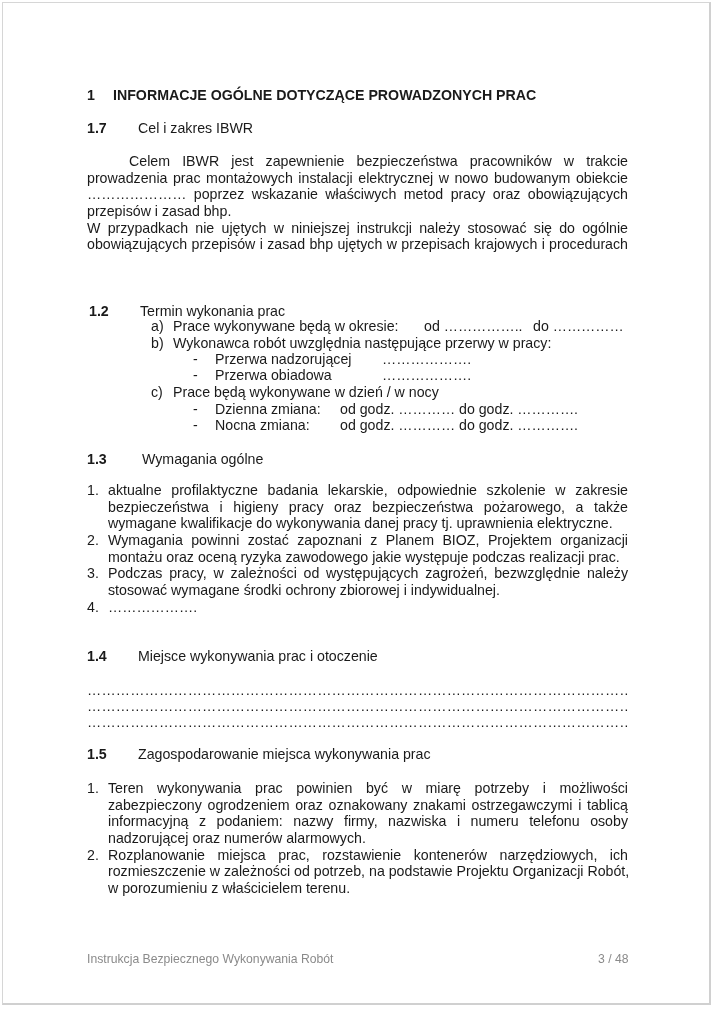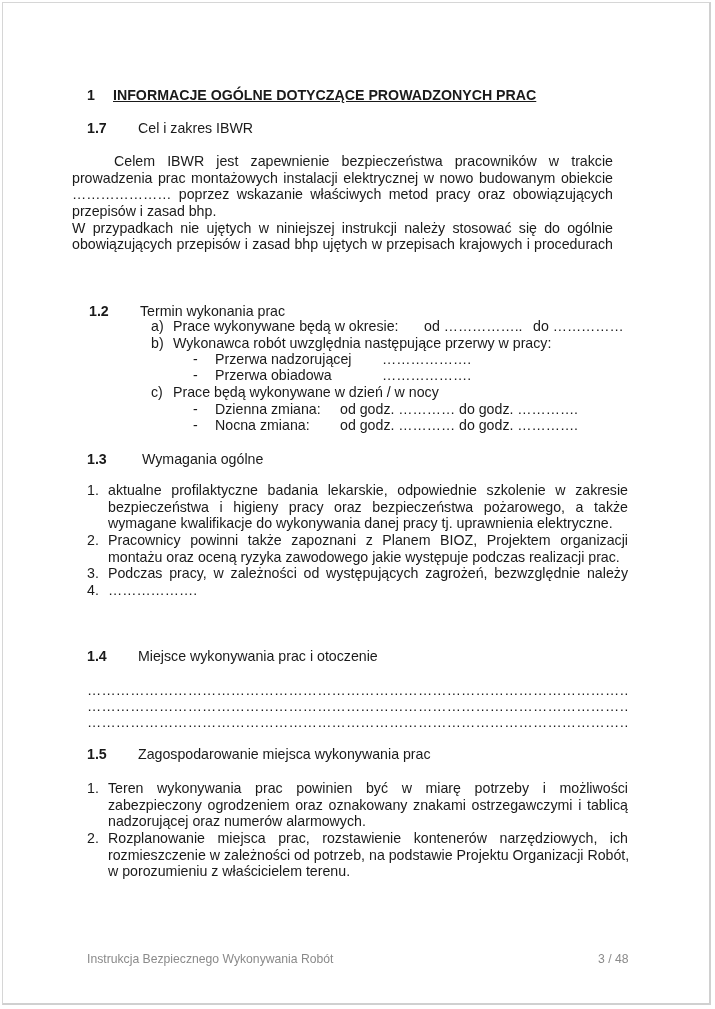--- a/index.html
+++ b/index.html
@@ -11,24 +11,24 @@
       border-right: 2px solid #d0d0d0; border-bottom: 2px solid #d0d0d0;
       box-sizing: border-box;
     }
     .doc {
       position: absolute; left: 0; top: 0; width: 715px; height: 1009px;
       font-family: "Liberation Sans", sans-serif; color: #1a1a1a;
       font-size: 14.2px;
     }
     .abs { position: absolute; white-space: nowrap; }
     .h1 { font-weight: bold; font-size: 14.2px; }
-    .h1 .u { text-decoration: underline; }
+    .h1 .u { }
     .h2num { font-weight: bold; }
     .para {
-      position: absolute; left: 72px; width: 541px;
+      position: absolute; left: 87px; width: 541px;
       text-align: justify; line-height: 16.7px; white-space: normal;
     }
     .para .ln { display: block; text-align: justify; text-align-last: justify; height: 16.7px; }
     .para .ln.last { text-align-last: left; }
     .ind { display: inline-block; width: 42px; }
     .ol { position: absolute; left: 87px; width: 541px; line-height: 16.7px; }
     .ol .item { position: relative; padding-left: 21px; }
     .ol .num { position: absolute; left: 0; top: 0; }
     .ol .ln { display: block; text-align: justify; text-align-last: justify; height: 16.7px; white-space: nowrap; }
     .ol .ln.last { text-align-last: left; }
@@ -112,26 +112,27 @@
 
   <div class="ol" style="top:482px;">
     <div class="item">
       <span class="num">1.</span>
       <span class="ln">aktualne profilaktyczne badania lekarskie, odpowiednie szkolenie w zakresie</span>
       <span class="ln">bezpieczeństwa i higieny pracy oraz bezpieczeństwa pożarowego, a także</span>
       <span class="ln last">wymagane kwalifikacje do wykonywania danej pracy tj. uprawnienia elektryczne.</span>
     </div>
     <div class="item">
       <span class="num">2.</span>
-      <span class="ln">Pracownicy powinni także zapoznani z Planem BIOZ, Projektem organizacji</span>
+      <span class="ln">Wymagania powinni zostać zapoznani z Planem BIOZ, Projektem organizacji</span>
       <span class="ln last">montażu oraz oceną ryzyka zawodowego jakie występuje podczas realizacji prac.</span>
     </div>
     <div class="item">
       <span class="num">3.</span>
       <span class="ln">Podczas pracy, w zależności od występujących zagrożeń, bezwzględnie należy</span>
+      <span class="ln last">stosować wymagane środki ochrony zbiorowej i indywidualnej.</span>
     </div>
     <div class="item">
       <span class="num">4.</span>
       <span class="ln last">……………….</span>
     </div>
   </div>
 
   <div class="abs" style="left:87px; top:648px;">
     <span class="h2num">1.4</span>
     <span style="position:absolute; left:51px;">Miejsce wykonywania prac i otoczenie</span>
@@ -144,20 +145,21 @@
   <div class="abs" style="left:87px; top:746px;">
     <span class="h2num">1.5</span>
     <span style="position:absolute; left:51px;">Zagospodarowanie miejsca wykonywania prac</span>
   </div>
 
   <div class="ol" style="top:780px;">
     <div class="item">
       <span class="num">1.</span>
       <span class="ln">Teren wykonywania prac powinien być w miarę potrzeby i możliwości</span>
       <span class="ln">zabezpieczony ogrodzeniem oraz oznakowany znakami ostrzegawczymi i tablicą</span>
+      <span class="ln">informacyjną z podaniem: nazwy firmy, nazwiska i numeru telefonu osoby</span>
       <span class="ln last">nadzorującej oraz numerów alarmowych.</span>
     </div>
     <div class="item">
       <span class="num">2.</span>
       <span class="ln">Rozplanowanie miejsca prac, rozstawienie kontenerów narzędziowych, ich</span>
       <span class="ln">rozmieszczenie w zależności od potrzeb, na podstawie Projektu Organizacji Robót,</span>
       <span class="ln last">w porozumieniu z właścicielem terenu.</span>
     </div>
   </div>
 

